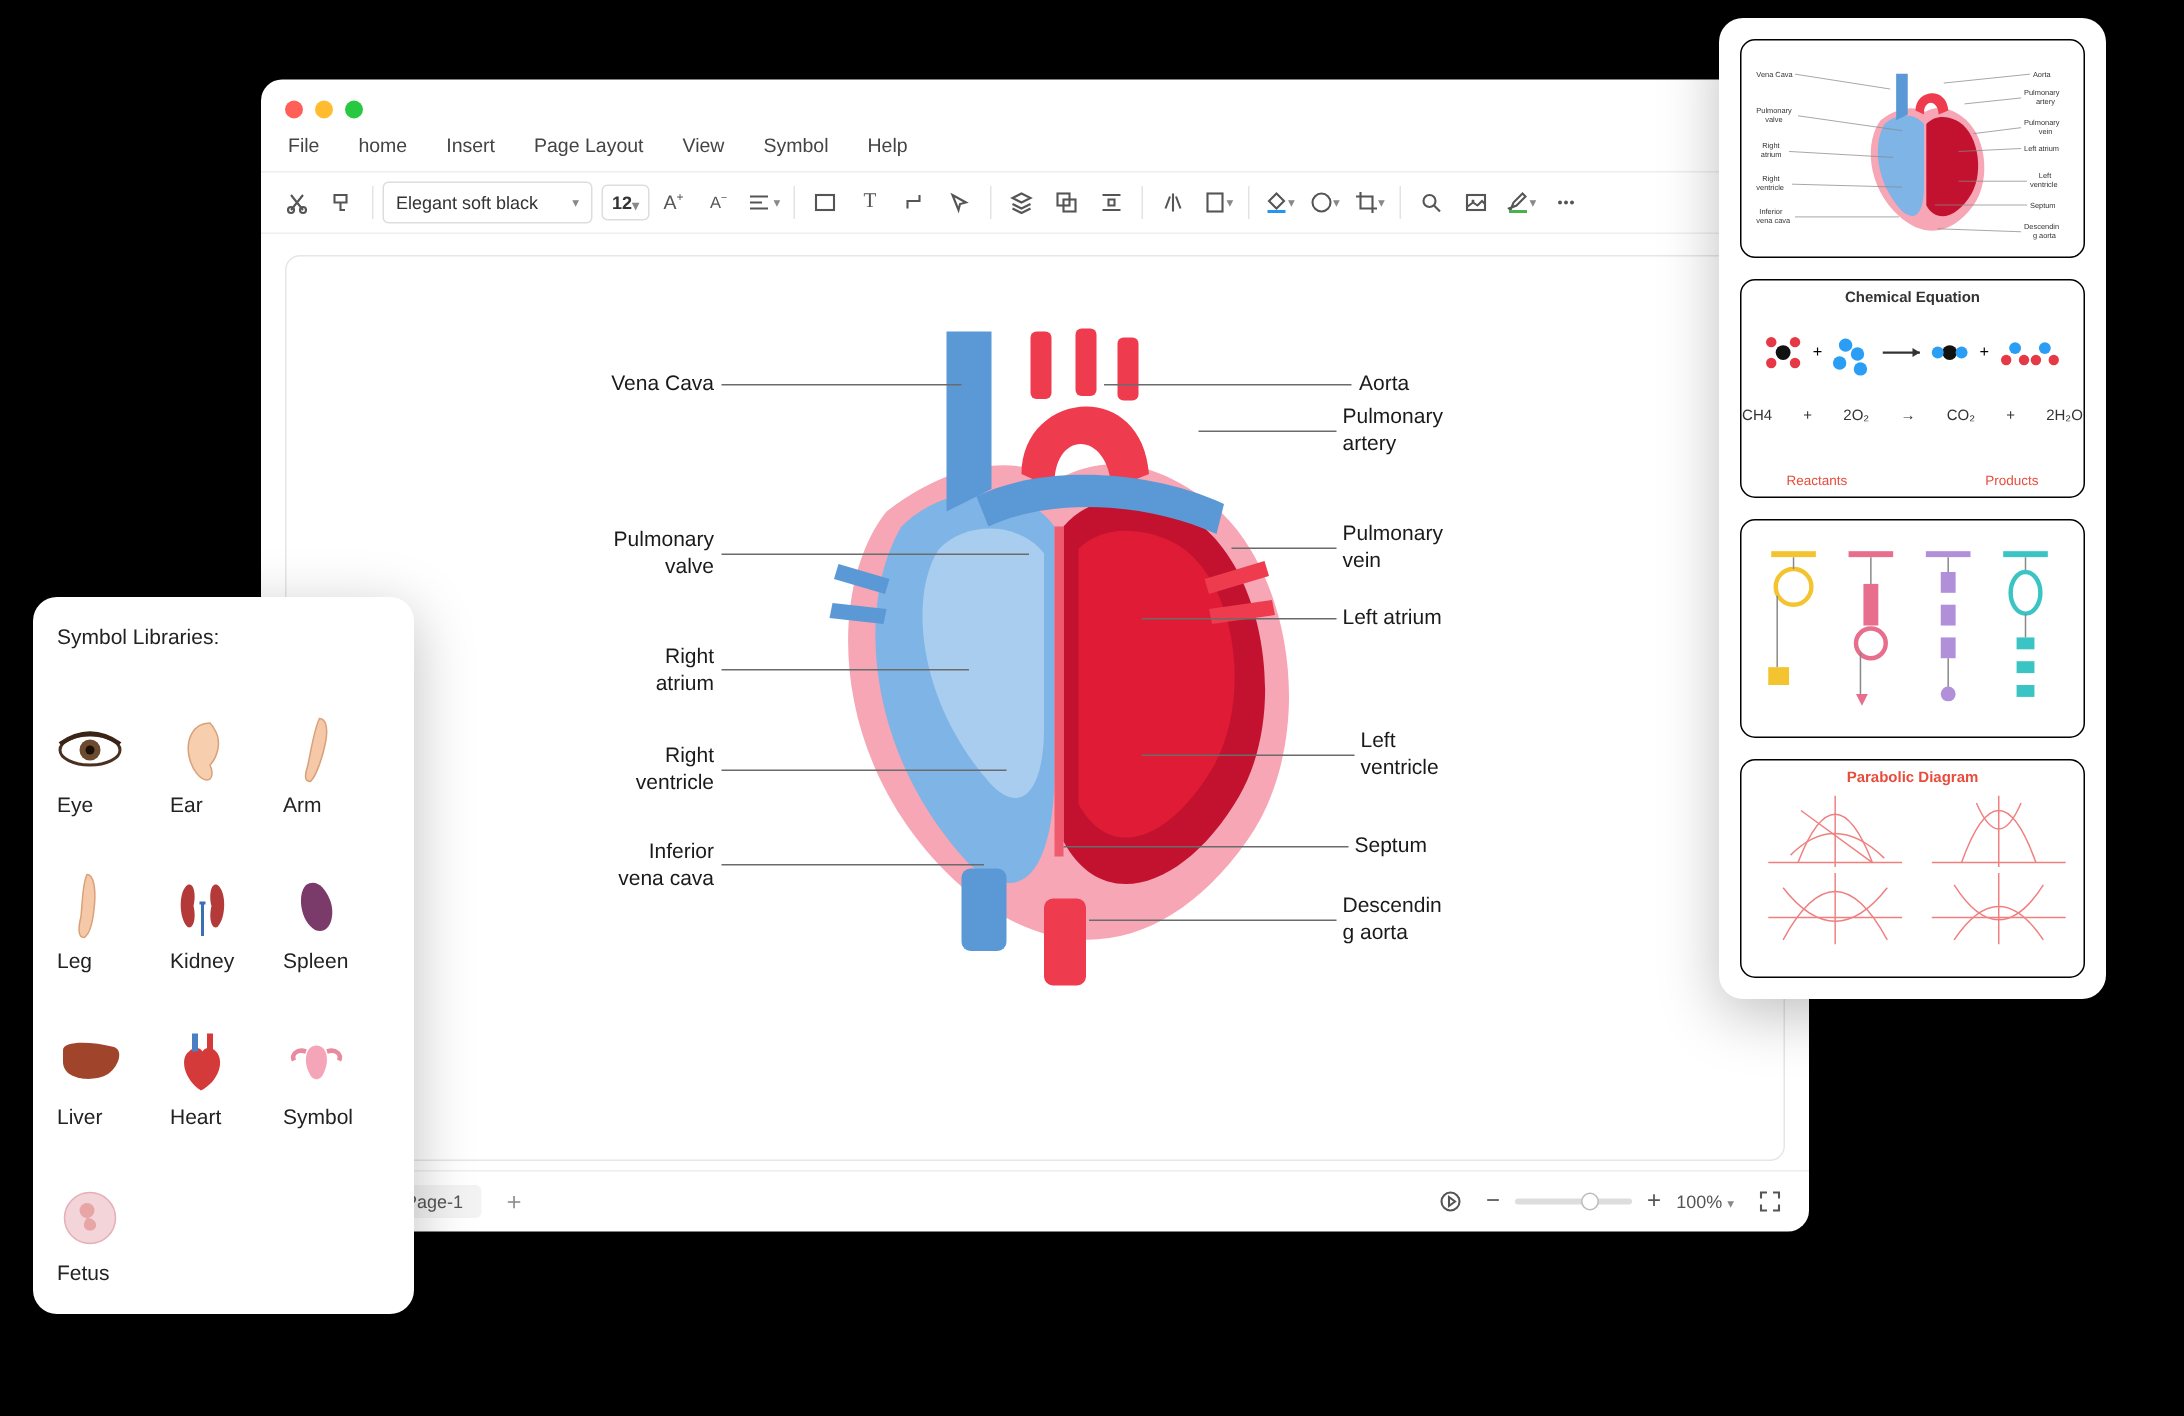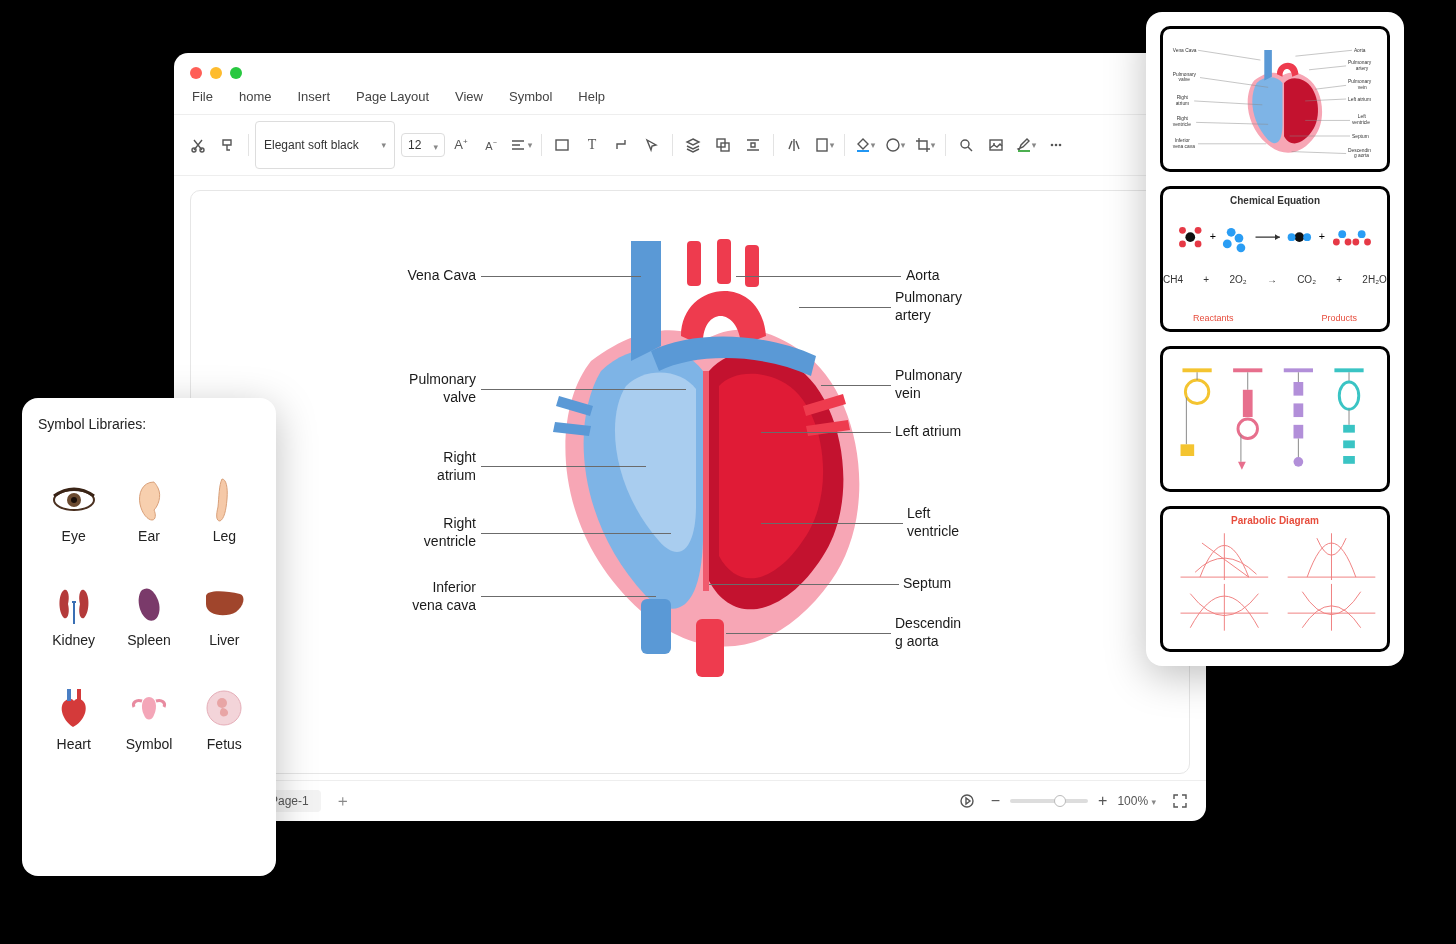--- a/index.html
+++ b/index.html
@@ -29,27 +29,27 @@
     padding:6px 10px; border-top:1px solid #eee; border-bottom:1px solid #eee;
     font-size:12px; color:#555;
   }
   .tb-btn{
     width:28px;height:28px;display:flex;align-items:center;justify-content:center;
     border-radius:4px;
   }
   .tb-sep{width:1px;height:22px;background:#e3e3e3;margin:0 4px;}
   .font-select{
     display:flex;align-items:center;justify-content:space-between;
-    border:1px solid #ddd;border-radius:4px;padding:16px 8px;
+    border:1px solid #ddd;border-radius:4px;padding:6px 8px;
     font-size:12px;color:#333;width:140px;
   }
   .size-select{
     display:flex;align-items:flex-end;justify-content:space-between;
     border:1px solid #ddd;border-radius:4px;padding:4px 6px;
-    font-size:12px;color:#333;width:44px;
+    font-size:12px;color:#333;width:32px;font-weight:bold;
   }
   .chev{font-size:9px;color:#888;}
   .canvas-area{
     flex:1; margin:14px 16px 6px; border:1px solid #e6e6e6;
     border-radius:10px; position:relative; background:#fff; overflow:hidden;
   }
   
   .hlabel{position:absolute;font-size:14px;color:#1a1a1a;line-height:1.25;text-align:center;white-space:pre;}
   .hlabel.right{text-align:left;}
   .hlabel.left{text-align:right;}
@@ -68,32 +68,32 @@
   
   .symbol-panel{
     position:absolute; left:22px; top:398px;
     width:254px; height:478px;
     background:#fff; border-radius:16px;
     box-shadow:0 10px 40px rgba(0,0,0,.25);
     padding:18px 16px;
   }
   .symbol-panel h4{font-size:14px;font-weight:500;color:#222;margin-bottom:12px;}
   .sym-grid{display:grid;grid-template-columns:repeat(3,1fr);gap:4px 4px;}
-  .sym-cell{display:flex;flex-direction:column;align-items:center;justify-content:flex-end;height:100px;}
+  .sym-cell{display:flex;flex-direction:column;align-items:flex-start;justify-content:flex-end;height:100px;}
   .sym-icon{width:44px;height:44px;display:flex;align-items:center;justify-content:center;}
   .sym-label{font-size:14px;color:#222;margin-top:6px;}
   
   .templates-panel{
     position:absolute; right:52px; top:12px;
     width:258px; height:654px;
     background:#fff; border-radius:16px;
     box-shadow:0 10px 40px rgba(0,0,0,.25);
     padding:14px; display:flex;flex-direction:column;gap:14px;
   }
-  .tmpl-card{flex:1;border:3px solid #000000;border-radius:10px;position:relative;overflow:hidden;background:#fff;}
+  .tmpl-card{flex:1;border:1px solid #000000;border-radius:10px;position:relative;overflow:hidden;background:#fff;}
   .tmpl-title{font-size:10px;font-weight:600;color:#333;text-align:center;padding-top:6px;}
   .tmpl-sub{position:absolute;bottom:6px;font-size:9px;color:#e74c3c;}
   
   svg{display:block;}
   .ic{stroke:#555;fill:none;stroke-width:1.4;}
 </style>
 </head>
 <body>
 
 <div class="app-window">
@@ -367,20 +367,28 @@
         </div>
       <div class="sym-label">Eye</div>
     </div>
     <div class="sym-cell">
       <div class="sym-icon">
           <svg width="30" height="44">
             <path d="M20 4 C8 4 4 16 6 26 C8 36 14 42 18 42 C22 42 22 36 20 32 C24 28 28 18 24 10 C22 6 20 4 20 4 Z" fill="#f7cfae" stroke="#d9a079"></path>
           </svg>
         </div>
       <div class="sym-label">Ear</div>
+    </div>
+    <div class="sym-cell">
+      <div class="sym-icon">
+          <svg width="28" height="46">
+            <path d="M16 2 C20 2 22 8 20 18 C18 28 14 40 10 44 C6 44 6 40 8 34 C10 26 12 10 16 2 Z" fill="#f5c9a8" stroke="#d9a079"></path>
+          </svg>
+        </div>
+      <div class="sym-label">Arm</div>
     </div>
     <div class="sym-cell">
       <div class="sym-icon">
           <svg width="24" height="46">
             <path d="M10 2 C14 2 16 10 15 22 C14 34 12 42 8 44 C4 44 4 38 6 30 C7 20 7 8 10 2 Z" fill="#f5c9a8" stroke="#d9a079"></path>
           </svg>
         </div>
       <div class="sym-label">Leg</div>
     </div>
     <div class="sym-cell">

